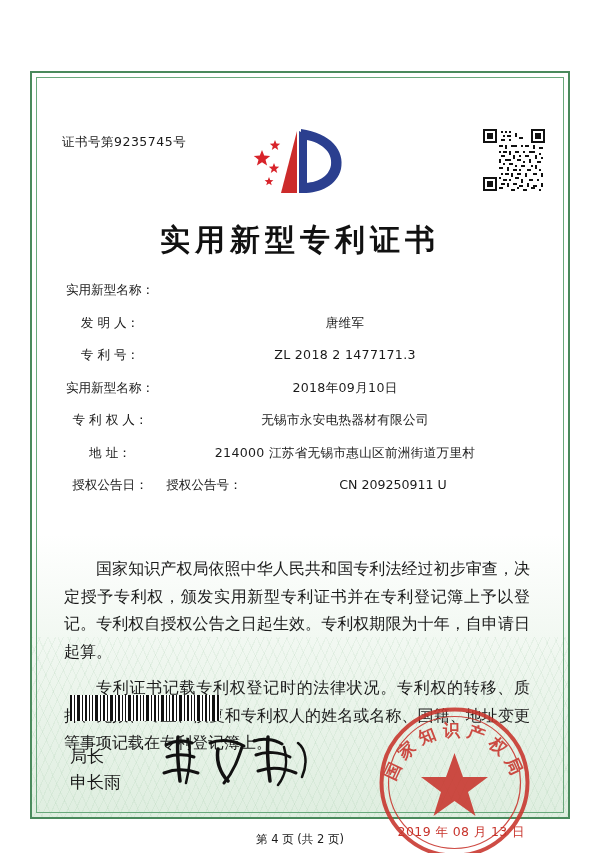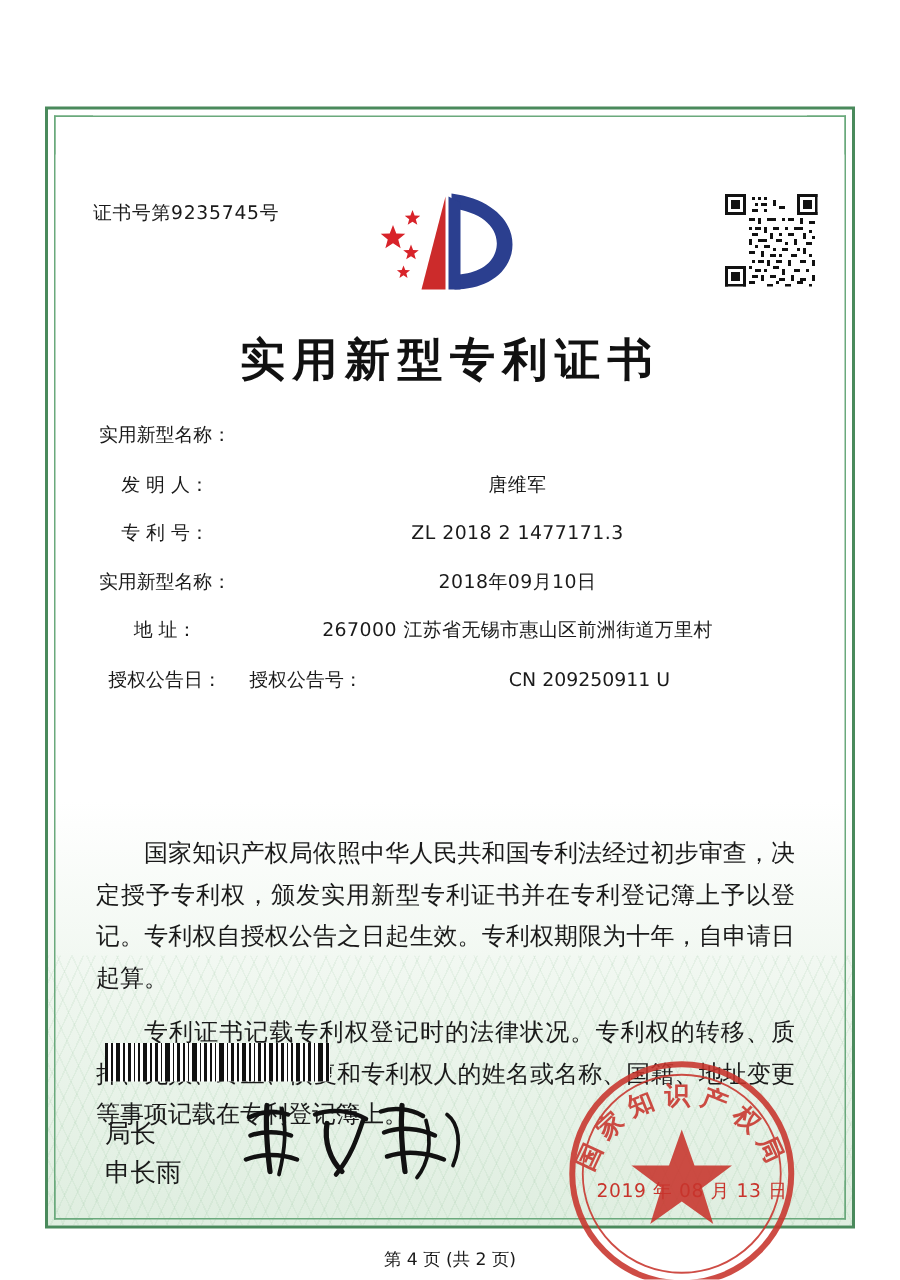--- a/index.html
+++ b/index.html
@@ -193,21 +193,21 @@
   .seal {
     position: absolute;
     right: 68px;
     top: 668px;
     width: 155px;
     height: 155px;
   }
   .seal-date {
     position: absolute;
     right: 75px;
-    top: 749px;
+    top: 787px;
     font-size: 12.5px;
     color: #c8342c;
     letter-spacing: 0.4px;
   }
 
   
   .page-num {
     position: absolute;
     left: 0;
     right: 0;
@@ -369,22 +369,26 @@
     </div>
     <div class="field-row">
       <div class="field-label">专 利 号：</div>
       <div class="field-value">ZL 2018 2 1477171.3</div>
     </div>
     <div class="field-row">
       <div class="field-label">实用新型名称：</div>
       <div class="field-value">2018年09月10日</div>
     </div>
     <div class="field-row">
+      <div class="field-label">专 利 权 人：</div>
+      <div class="field-value">无锡市永安电热器材有限公司</div>
+    </div>
+    <div class="field-row">
       <div class="field-label">地 址：</div>
-      <div class="field-value">267000 江苏省无锡市惠山区前洲街道万里村</div>
+      <div class="field-value">214000 江苏省无锡市惠山区前洲街道万里村</div>
     </div>
     <div class="field-row pair">
       <div class="field-label">授权公告日：</div>
       <div class="field-label2">授权公告号：</div>
       <div class="field-value2">CN 209250911 U</div>
     </div>
   </div>
 
   <div class="paragraphs">
     <p>国家知识产权局依照中华人民共和国专利法经过初步审查，决定授予专利权，颁发实用新型专利证书并在专利登记簿上予以登记。专利权自授权公告之日起生效。专利权期限为十年，自申请日起算。</p>

